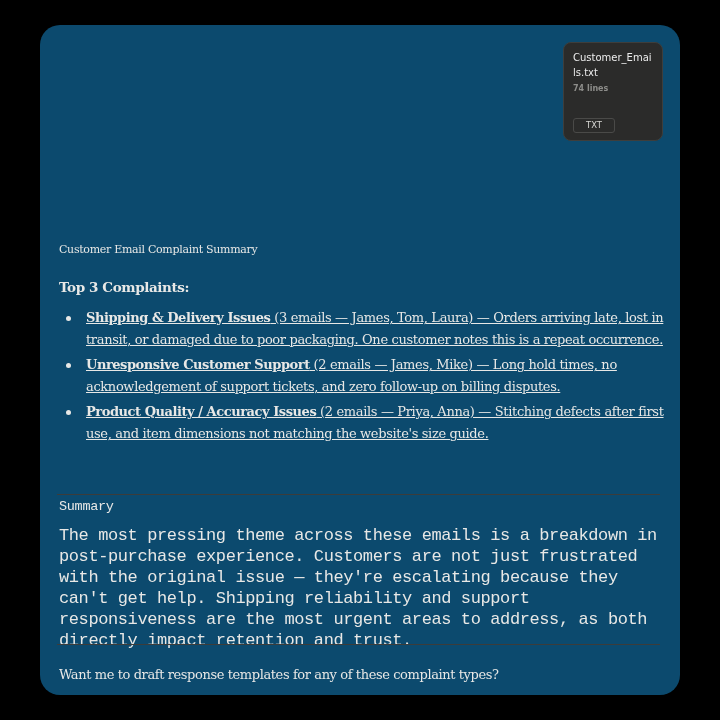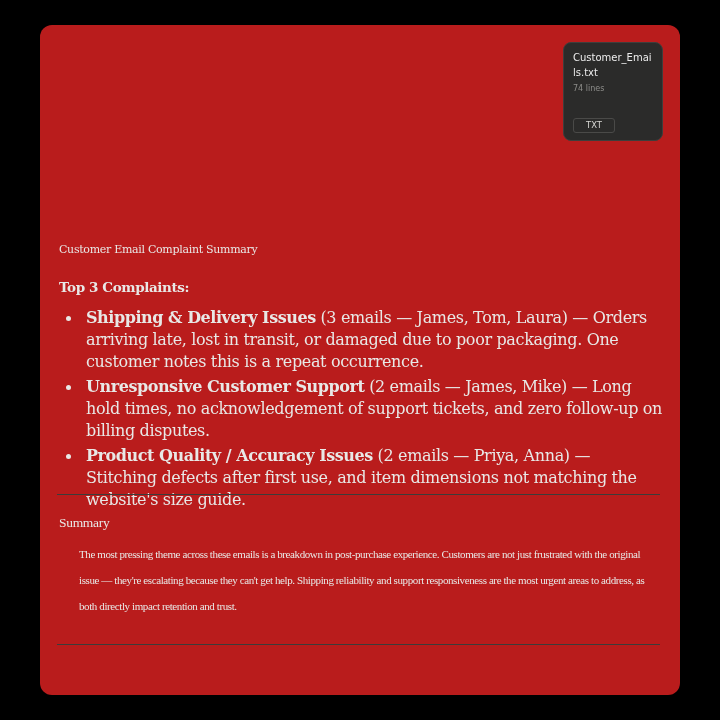--- a/index.html
+++ b/index.html
@@ -3,22 +3,22 @@
 <meta charset="utf-8">
 <style>
   * { box-sizing: border-box; margin: 0; padding: 0; }
   html, body { width: 720px; height: 720px; background: #000000; overflow: hidden; }
   body { position: relative; }
 
   .panel {
     position: absolute;
     left: 40px; top: 25px;
     width: 640px; height: 670px;
-    background: #b91c1c;
-    border-radius: 12px;
+    background: #0c4a6e;
+    border-radius: 20px;
     overflow: hidden;
   }
 
   .file-card {
     position: absolute;
     left: 523px; top: 17px;
     width: 100px; height: 99px;
     background: #2b2b2a;
     border: 1px solid #3e3e3c;
     border-radius: 8px;
@@ -29,20 +29,21 @@
     font-size: 10px;
     line-height: 15px;
     color: #ececec;
     word-break: break-all;
   }
   .file-lines {
     font-family: "DejaVu Sans", sans-serif;
     font-size: 8px;
     color: #8d8d8a;
     margin-top: 4px;
+    font-weight: bold;
   }
   .file-badge {
     position: absolute;
     left: 9px; bottom: 7px;
     font-family: "DejaVu Sans", sans-serif;
     font-size: 8.5px;
     color: #d6d6d3;
     border: 1px solid #4a4a48;
     border-radius: 3px;
     padding: 1px 12px;
@@ -82,24 +83,25 @@
     font-weight: bold;
     letter-spacing: -0.4px;
   }
   .complaint-list {
     list-style: none;
     margin-top: 10px;
   }
   .complaint-item {
     position: relative;
     padding-left: 27px;
-    font-size: 16px;
+    font-size: 13px;
     line-height: 22px;
     letter-spacing: -0.35px;
     margin-bottom: 3px;
+    text-decoration: underline;
   }
   .bullet {
     position: absolute;
     left: 7px; top: 9px;
     width: 5px; height: 5px;
     border-radius: 50%;
     background: #e8e8e6;
   }
   .complaint-title { font-weight: bold; letter-spacing: -0.45px; }
 
@@ -108,36 +110,35 @@
     left: 17px;
     width: 603px;
     height: 1px;
     background: #3c3c3a;
   }
   .divider.d1 { top: 469px; }
   .divider.d2 { top: 619px; }
 
   .summary-block {
     position: absolute;
-    left: 19px; top: 488px;
+    left: 19px; top: 472px;
     width: 600px;
-    font-family: Liberation Serif, serif;
+    font-family: Liberation Mono, monospace;
     color: #e8e8e6;
   }
   .summary-heading {
     font-size: 13.5px;
     line-height: 20px;
     letter-spacing: -0.3px;
   }
   .summary-text {
     margin-top: 8px;
-    font-size: 11px;
-    line-height: 26px;
+    font-size: 17px;
+    line-height: 21px;
     letter-spacing: -0.4px;
-    margin-left: 20px;
   }
 
   .followup {
     position: absolute;
     left: 19px; top: 640px;
     font-family: "DejaVu Serif", serif;
     font-size: 13px;
     line-height: 20px;
     color: #e8e8e6;
     letter-spacing: -0.4px;
@@ -176,13 +177,14 @@
 
   <div class="divider d1"></div>
 
   <div class="summary-block">
     <div class="summary-heading">Summary</div>
     <div class="summary-text">The most pressing theme across these emails is a breakdown in post-purchase experience. Customers are not just frustrated with the original issue — they're escalating because they can't get help. Shipping reliability and support responsiveness are the most urgent areas to address, as both directly impact retention and trust.</div>
   </div>
 
   <div class="divider d2"></div>
 
+  <div class="followup">Want me to draft response templates for any of these complaint types?</div>
 </div>
 
 </body></html>

